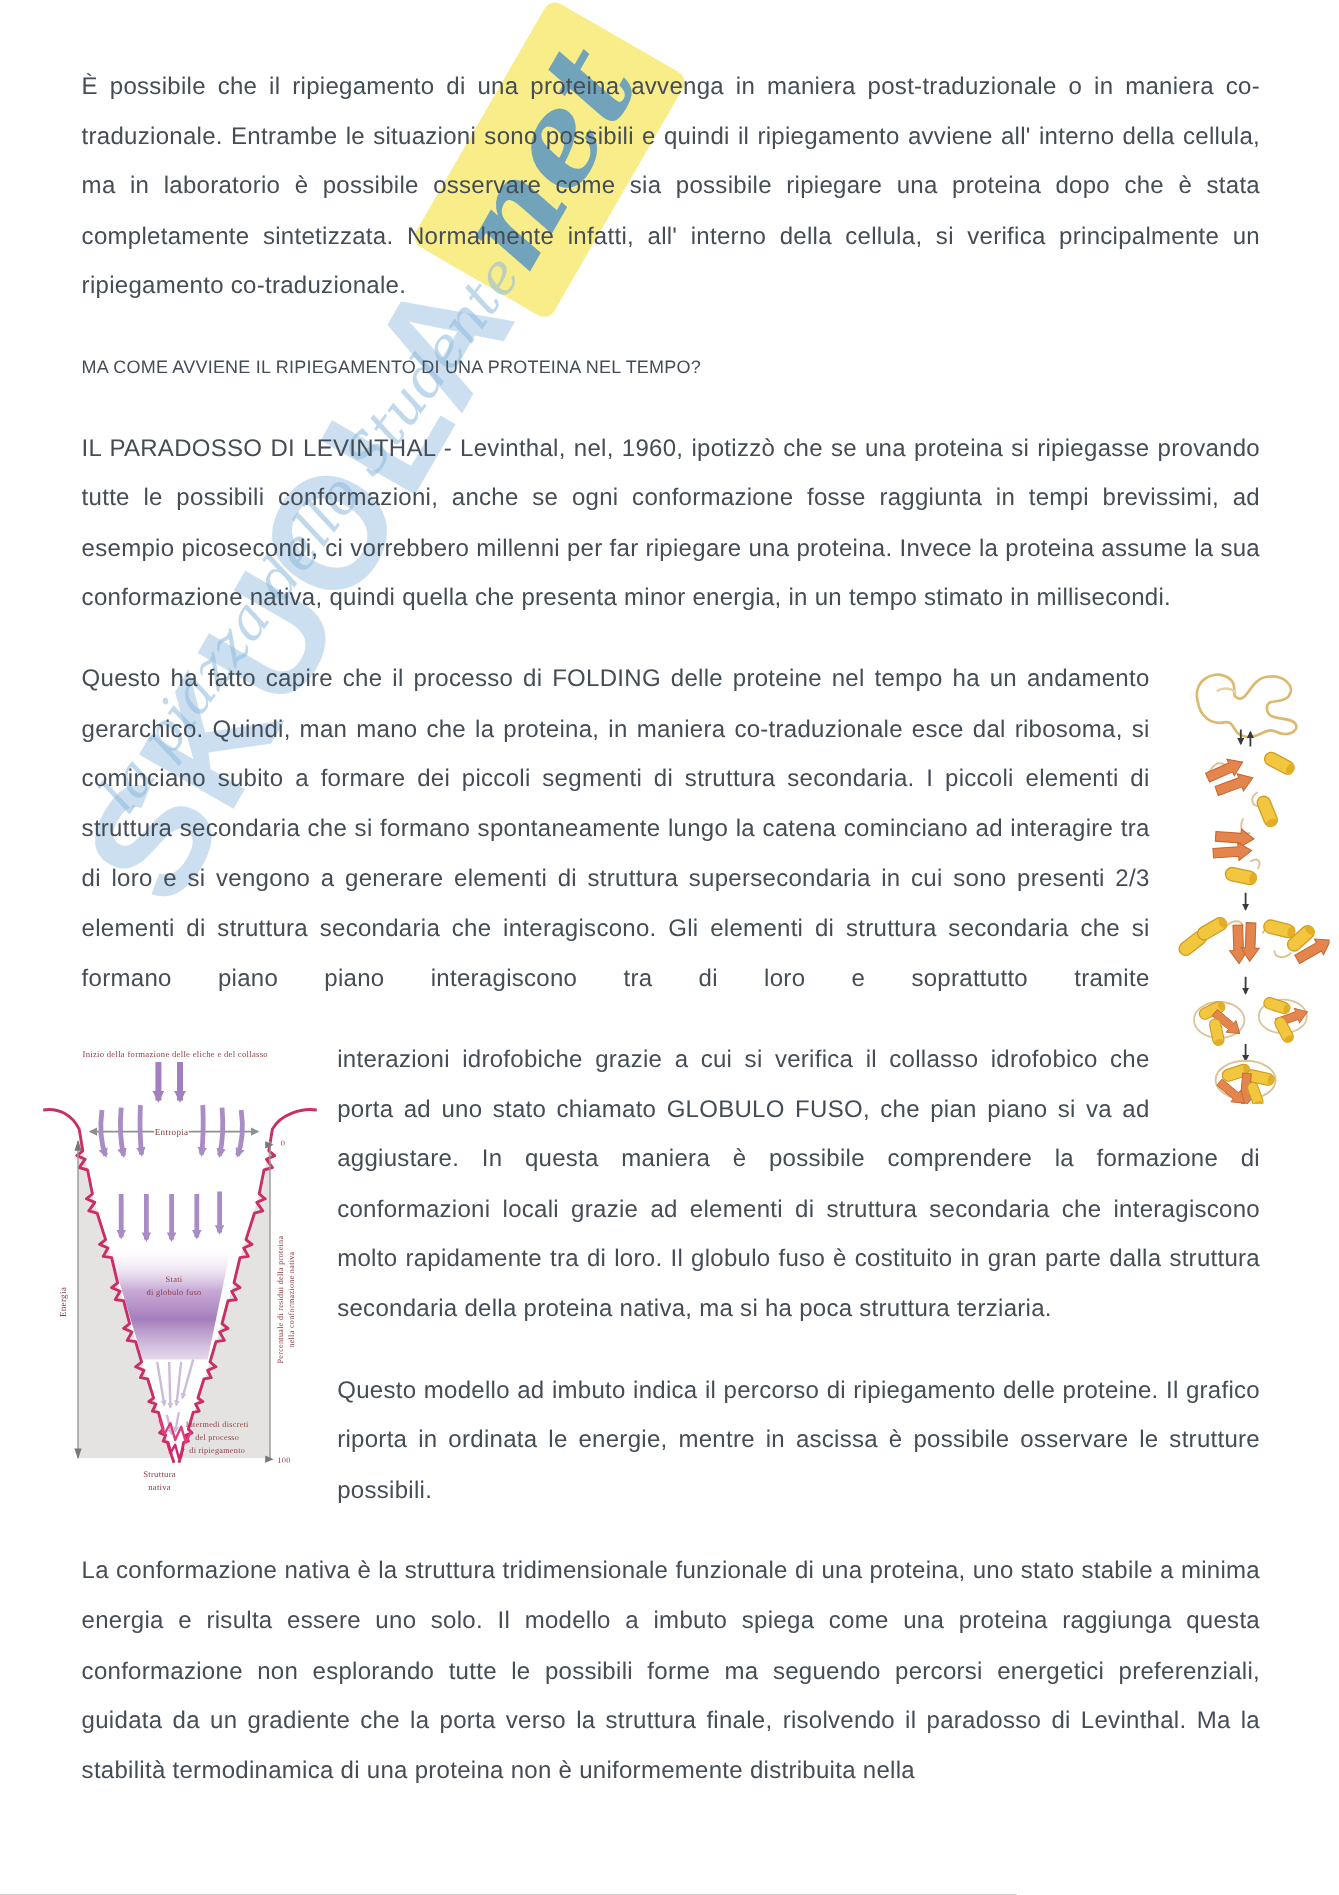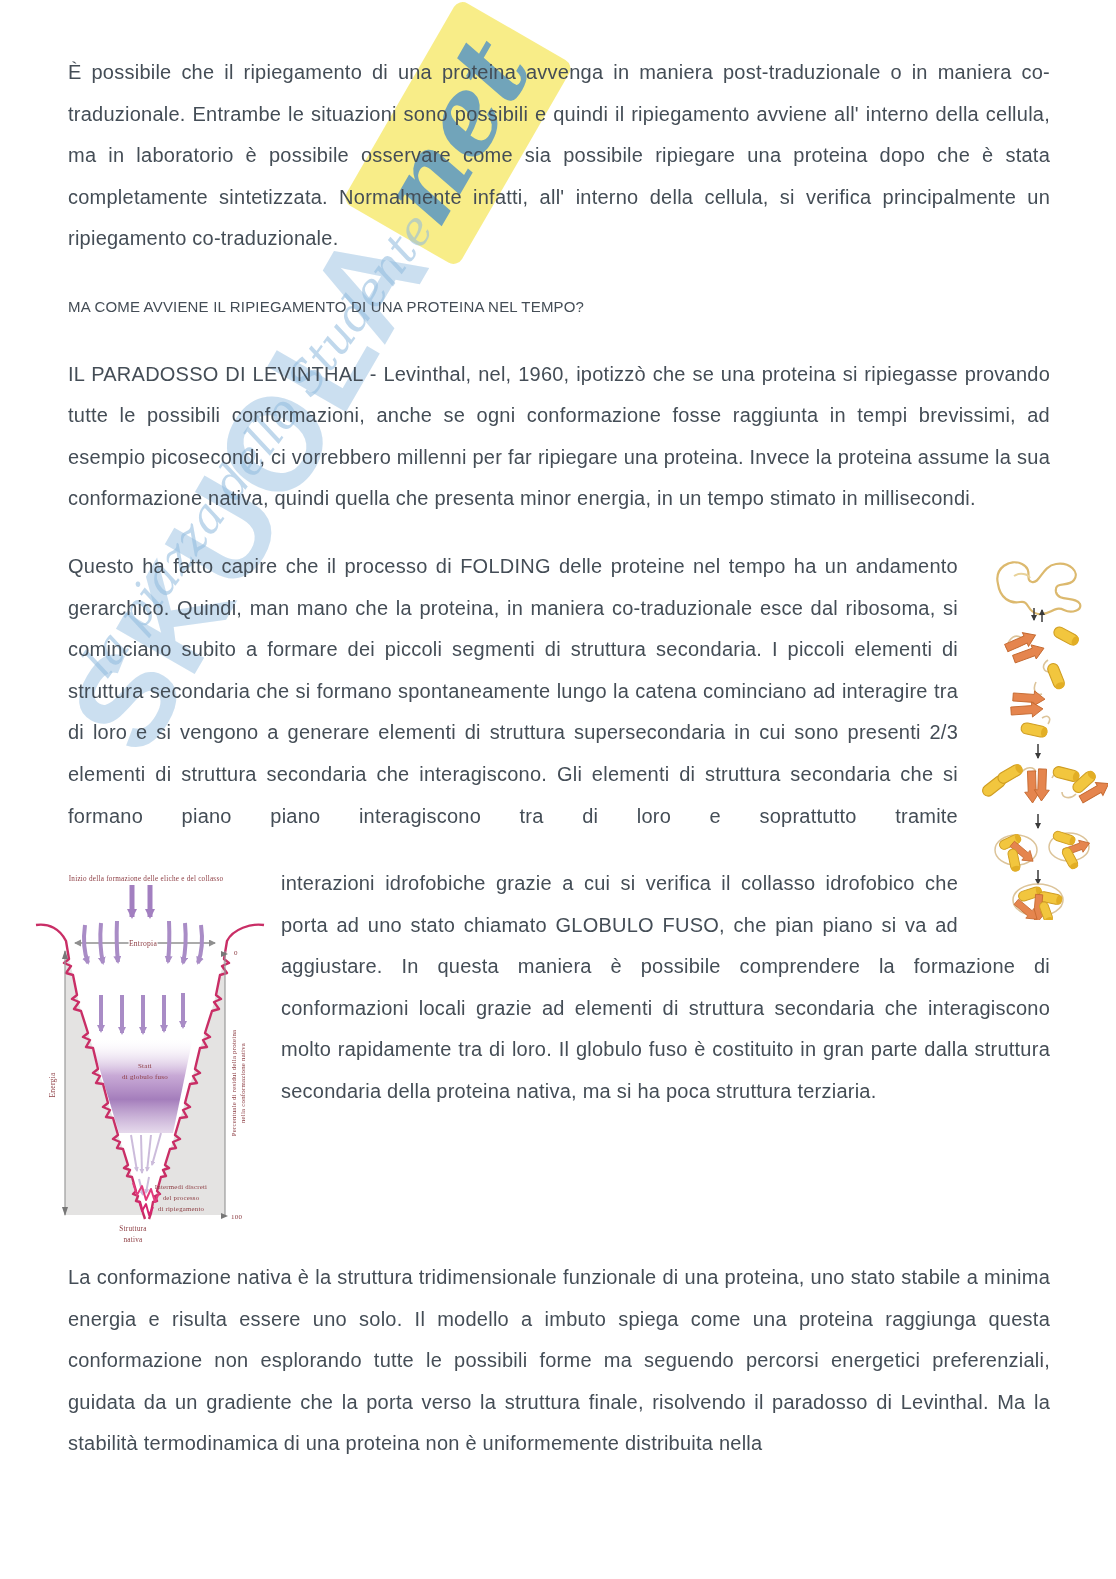--- a/index.html
+++ b/index.html
@@ -254,17 +254,18 @@
         <text class="flabel" x="146" y="322" font-size="6.8" text-anchor="middle">Intermedi discreti</text>
         <text class="flabel" x="146" y="333" font-size="6.8" text-anchor="middle">del processo</text>
         <text class="flabel" x="146" y="344" font-size="6.8" text-anchor="middle">di ripiegamento</text>
         <text class="flabel" x="98" y="364" font-size="7.2" text-anchor="middle">Struttura</text>
         <text class="flabel" x="98" y="375" font-size="7.2" text-anchor="middle">nativa</text>
       </svg>
     </div>
 
     <p>interazioni idrofobiche grazie a cui si verifica il collasso idrofobico che porta ad uno stato chiamato GLOBULO FUSO, che pian piano si va ad aggiustare. In questa maniera è possibile comprendere la formazione di conformazioni locali grazie ad elementi di struttura secondaria che interagiscono molto rapidamente tra di loro. Il globulo fuso è costituito in gran parte dalla struttura secondaria della proteina nativa, ma si ha poca struttura terziaria.</p>
 
+    <p>Questo modello ad imbuto indica il percorso di ripiegamento delle proteine. Il grafico riporta in ordinata le energie, mentre in ascissa è possibile osservare le strutture possibili.</p>
 
     <p class="last">La conformazione nativa è la struttura tridimensionale funzionale di una proteina, uno stato stabile a minima energia e risulta essere uno solo. Il modello a imbuto spiega come una proteina raggiunga questa conformazione non esplorando tutte le possibili forme ma seguendo percorsi energetici preferenziali, guidata da un gradiente che la porta verso la struttura finale, risolvendo il paradosso di Levinthal. Ma la stabilità termodinamica di una proteina non è uniformemente distribuita nella</p>
 
   </div>
 </div>
 
 </body></html>

